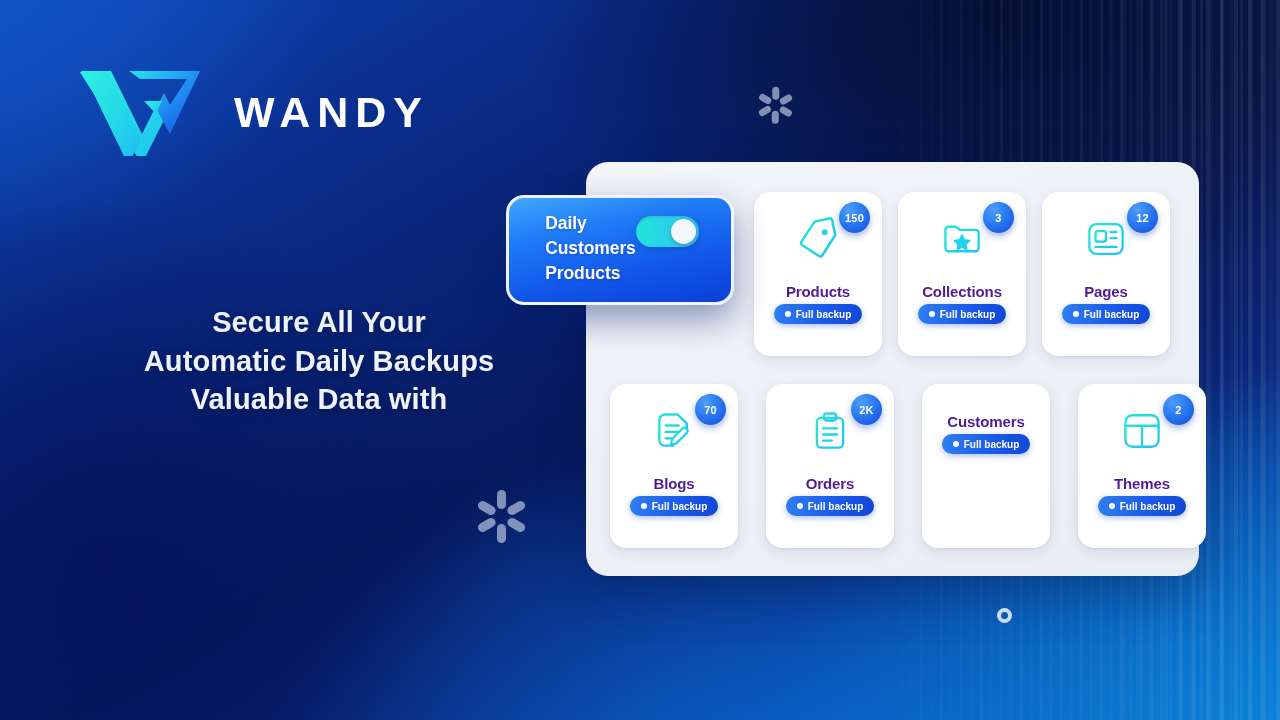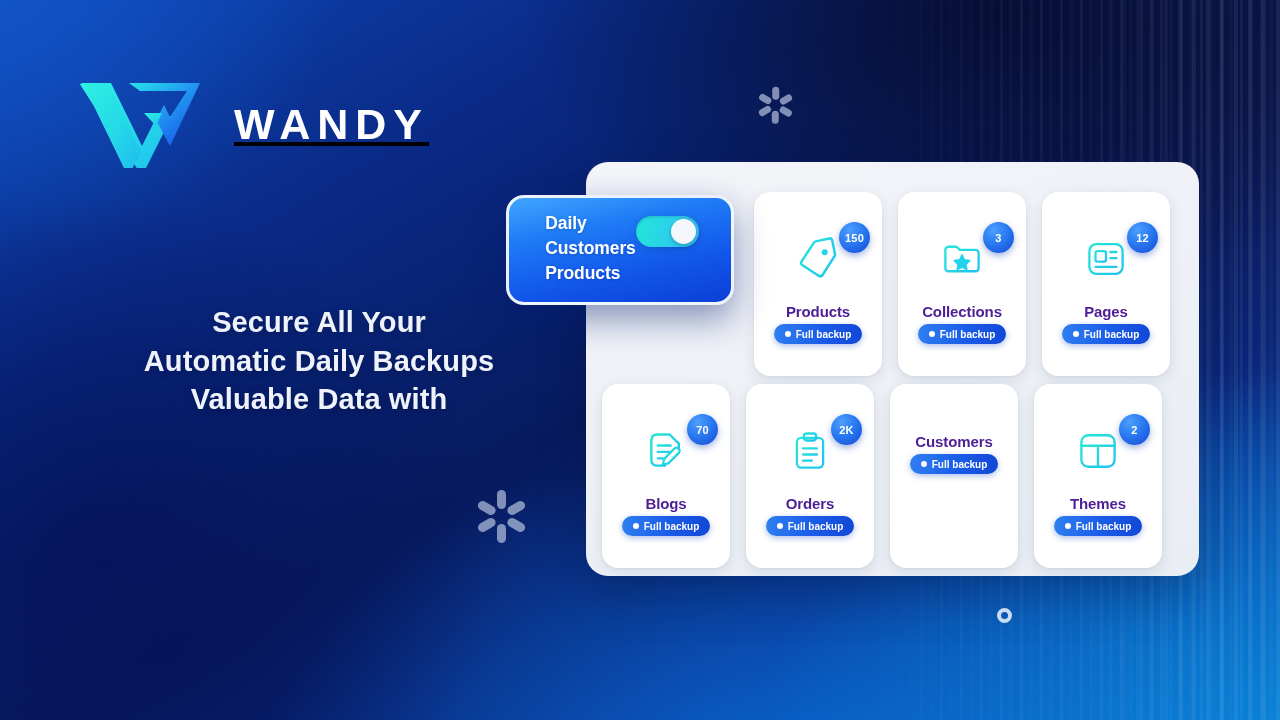--- a/index.html
+++ b/index.html
@@ -68,25 +68,24 @@
       rgba(255,255,255,0.0) 4px,
       rgba(255,255,255,0.0) 14px
     );
     -webkit-mask-image: linear-gradient(90deg, rgba(0,0,0,0) 0%, rgba(0,0,0,1) 60%);
     mask-image: linear-gradient(90deg, rgba(0,0,0,0) 0%, rgba(0,0,0,1) 60%);
   }
 
   
   .logo-row {
     position: absolute;
-    left: 78px; top: 80px;
+    left: 78px; top: 68px;
     display: flex;
     align-items: center;
     gap: 26px;
-    text-decoration: underline;
   }
   .logo-mark { width: 130px; height: 88px; display: block; }
   .brand-name {
     color: #ffffff;
     font-size: 43px;
     font-weight: bold;
     letter-spacing: 7px;
     line-height: 1;
   }
 
@@ -118,38 +117,38 @@
   .grid {
     position: absolute;
     left: 168px; top: 30px;
     width: 420px;
     display: grid;
     grid-template-columns: repeat(3, 128px);
     gap: 16px;
   }
   .grid-row2 {
     position: absolute;
-    left: 16px; top: 222px;
+    left: 24px; top: 222px;
     width: 564px;
     display: grid;
     grid-template-columns: repeat(4, 128px);
-    gap: 16px;
+    gap: 28px;
   }
 
   
   .card {
     position: relative;
-    height: 184px;
+    height: 164px;
     background: #ffffff;
     border-radius: 16px;
     box-shadow: 0 4px 14px rgba(20,40,90,0.10), 0 1px 3px rgba(20,40,90,0.06);
     display: flex;
     flex-direction: column;
     align-items: center;
-    padding-top: 36px;
+    padding-top: 16px;
   }
   .card-icon-wrap {
     position: relative;
     width: 64px; height: 62px;
     display: flex; align-items: center; justify-content: center;
   }
   .card-icon { display: block; }
   .badge {
     position: absolute;
     top: -6px; right: -20px;

